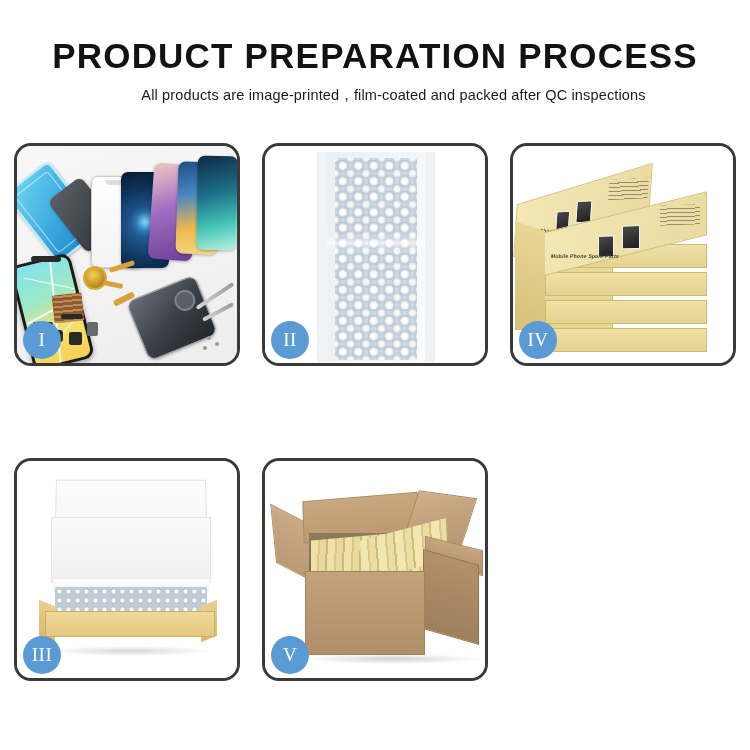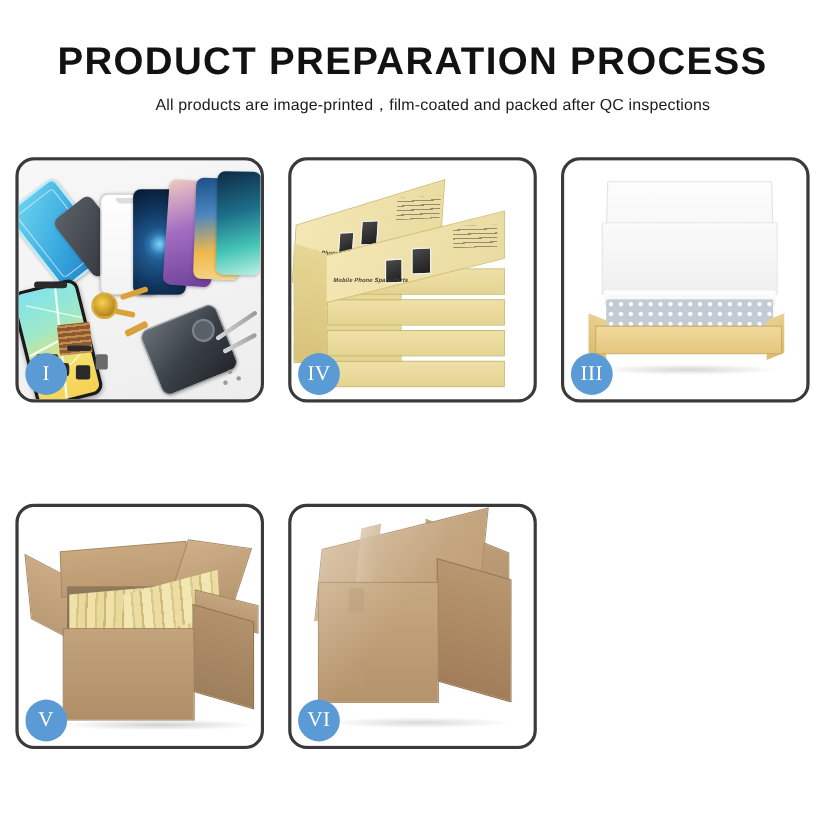--- a/index.html
+++ b/index.html
@@ -450,20 +450,30 @@
 
         <div class="tool" style="left:176px;top:148px;width:44px;height:4px;transform:rotate(-34deg);"></div>
         <div class="tool" style="left:184px;top:164px;width:34px;height:4px;transform:rotate(-28deg);"></div>
         <div class="screw" style="left:190px;top:190px;"></div>
         <div class="screw" style="left:198px;top:196px;"></div>
         <div class="screw" style="left:186px;top:200px;"></div>
       </div>
       <div class="badge">I</div>
     </div>
 
+    <div class="panel">
+      <div class="panel-inner p2">
+        <div class="pouch">
+          <div class="bubbles"></div>
+          <div class="bubbles2"></div>
+          <div class="pouch-sheen"></div>
+        </div>
+      </div>
+      <div class="badge">II</div>
+    </div>
 
     <div class="panel">
       <div class="panel-inner p4">
         <div class="stack">
 
           <div class="gbox" style="left:0px;top:66px;width:98px;height:22px;"></div>
           <div class="gbox" style="left:0px;top:92px;width:98px;height:22px;"></div>
           <div class="gbox" style="left:0px;top:118px;width:98px;height:22px;"></div>
           <div class="gbox" style="left:0px;top:144px;width:98px;height:22px;"></div>
 
@@ -515,29 +525,15 @@
         <div class="c5-goods"></div>
         <div class="c5-goods2"></div>
         <div class="c5-flapFrontR"></div>
         <div class="c5-bodyR"></div>
         <div class="c5-body"></div>
         <div class="c5-shadow"></div>
       </div>
       <div class="badge">V</div>
     </div>
 
-    <div class="panel">
-      <div class="panel-inner p6">
-        <div class="c6-topR"></div>
-        <div class="c6-top"></div>
-        <div class="c6-tapeTop"></div>
-        <div class="c6-side"></div>
-        <div class="c6-front"></div>
-        <div class="c6-tape1"></div>
-        <div class="c6-tape2"></div>
-        <div class="c6-wrap"></div>
-        <div class="c6-shadow"></div>
-      </div>
-      <div class="badge">VI</div>
-    </div>
 
   </div>
 </div>
 
 </body></html>

